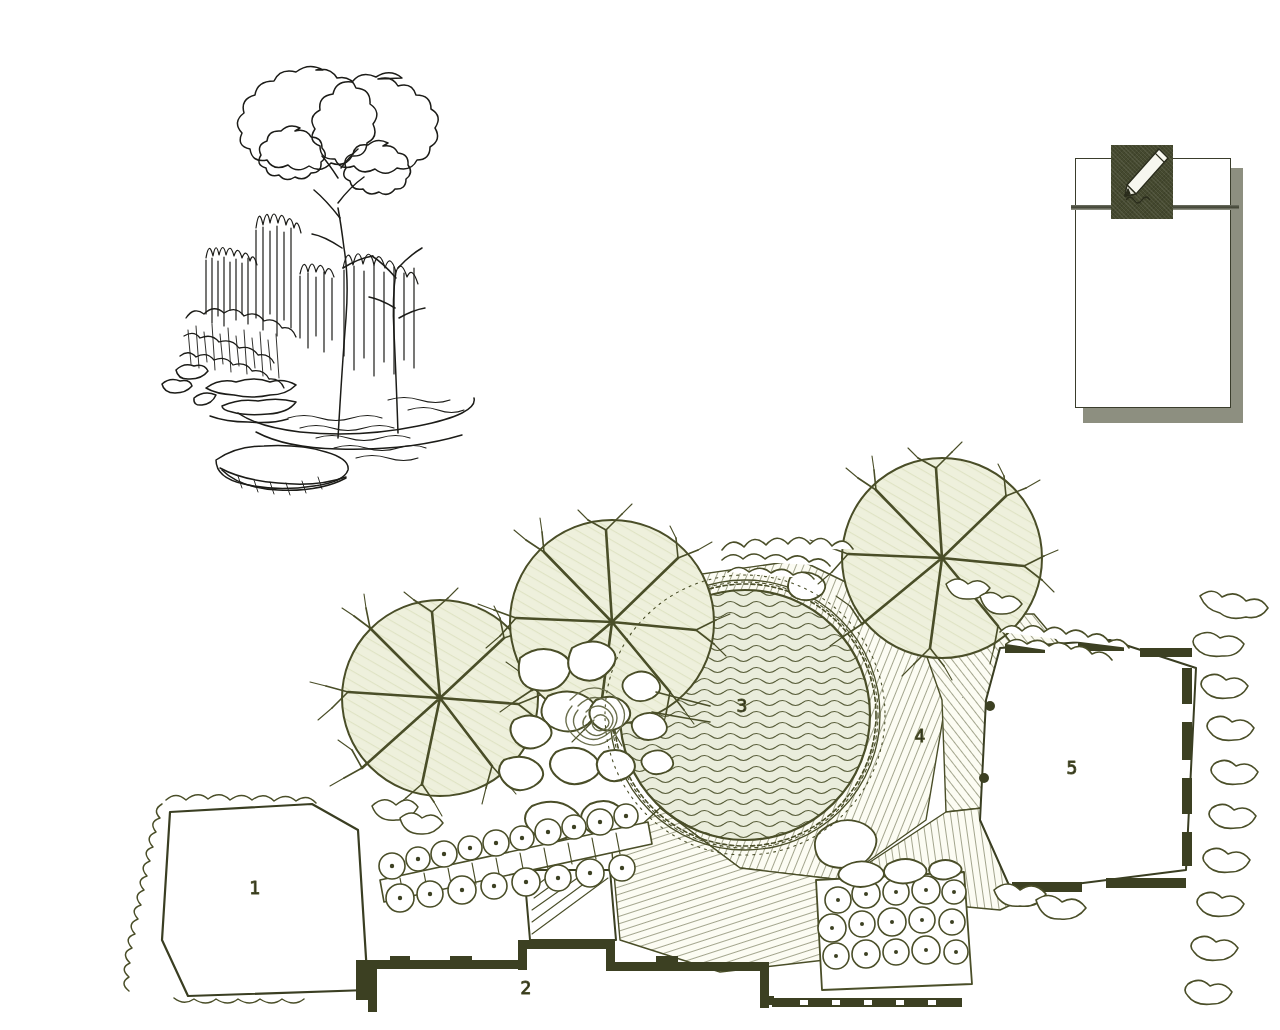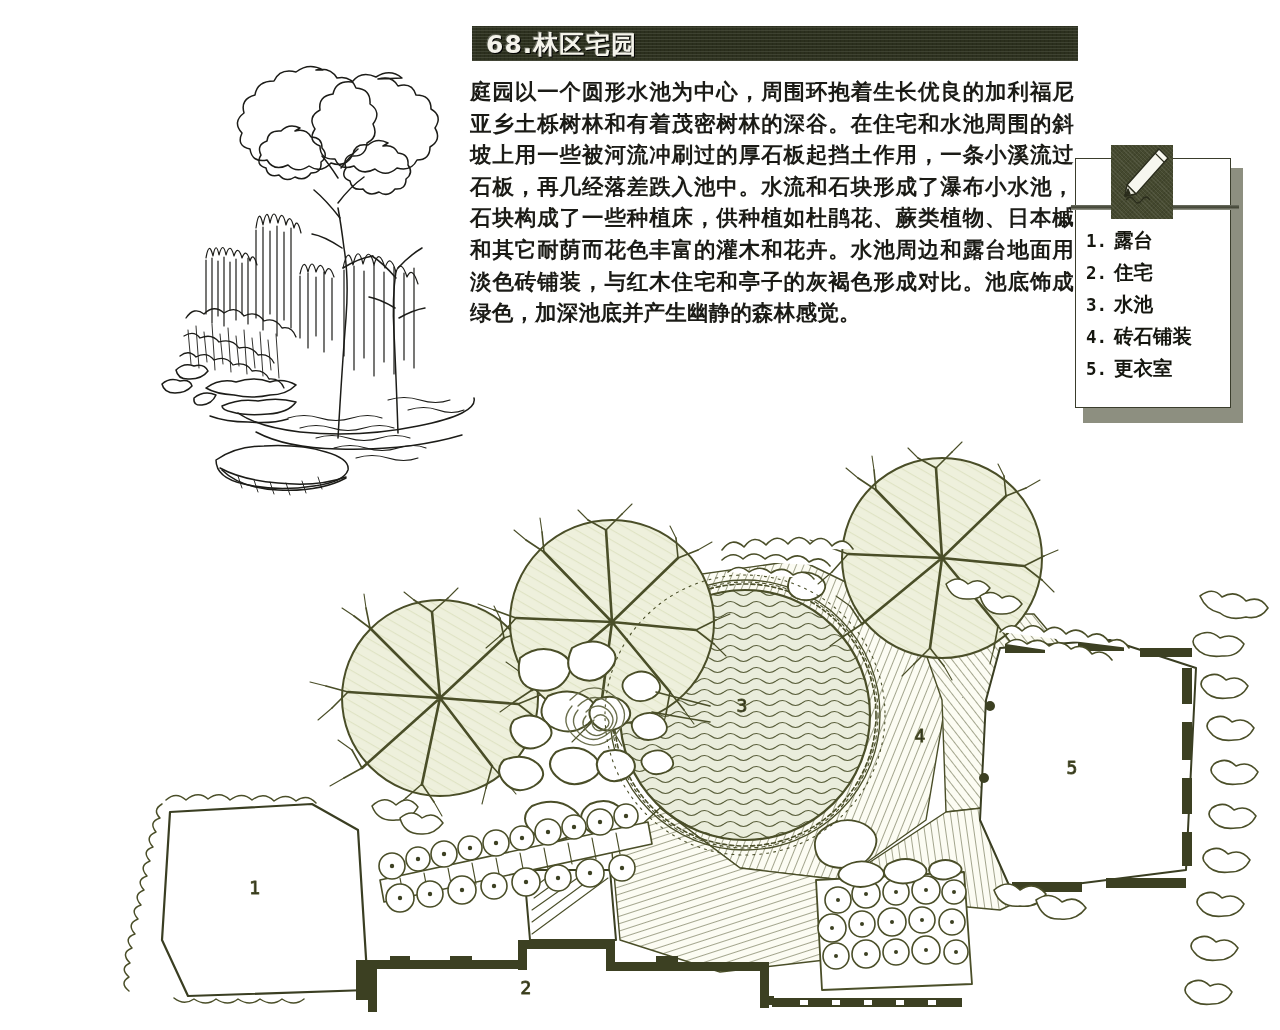--- a/index.html
+++ b/index.html
@@ -598,62 +598,35 @@
       </g>
 
       <text class="plan-label" x="155" y="494" text-anchor="middle">1</text>
       <text class="plan-label" x="426" y="594" text-anchor="middle">2</text>
       <text class="plan-label" x="642" y="312" text-anchor="middle">3</text>
       <text class="plan-label" x="820" y="342" text-anchor="middle">4</text>
       <text class="plan-label" x="972" y="374" text-anchor="middle">5</text>
     </g>
   </svg>
 
-  <div id="title-bar">
-    <div class="tbtex"></div>
-    <div id="title-text">68.林区宅园</div>
-  </div>
-
-  <div id="body-text">庭园以一个圆形水池为中心，周围环抱着生长优良的加利福尼亚乡土栎树林和有着茂密树林的深谷。在住宅和水池周围的斜坡上用一些被河流冲刷过的厚石板起挡土作用，一条小溪流过石板，再几经落差跌入池中。水流和石块形成了瀑布小水池，石块构成了一些种植床，供种植如杜鹃花、蕨类植物、日本槭和其它耐荫而花色丰富的灌木和花卉。水池周边和露台地面用淡色砖铺装，与红木住宅和亭子的灰褐色形成对比。池底饰成绿色，加深池底并产生幽静的森林感觉。</div>
+
 
   <div id="legend">
     <div class="shadow"></div>
     <div class="card">
       <div class="bar"></div>
       <div class="iconbox">
         <div class="tex"></div>
         <svg width="62" height="74" viewBox="0 0 62 74" aria-hidden="true">
           <g stroke="#2a2c1c" stroke-width="1.3" stroke-linejoin="round">
             <polygon points="48,4 57,13 25,49 14,51 16,40" fill="#f7f7ef"></polygon>
             <polyline points="16,40 25,49" fill="none"></polyline>
             <polygon points="14,51 16,40 25,49" fill="#e9e9de"></polygon>
             <polygon points="14,51 19,49 17,44" fill="#2a2c1c"></polygon>
             <line x1="44" y1="8" x2="53" y2="17" stroke-width="1.1"></line>
           </g>
           <path d="M15 55 q4 -6 8 0 q4 6 8 0 q4 -6 8 0" fill="none" stroke="#2a2c1c" stroke-width="1.3"></path>
         </svg>
       </div>
-      <ol>
-        <li>
-          <span class="num">1.</span>
-          <span>露台</span>
-        </li>
-        <li>
-          <span class="num">2.</span>
-          <span>住宅</span>
-        </li>
-        <li>
-          <span class="num">3.</span>
-          <span>水池</span>
-        </li>
-        <li>
-          <span class="num">4.</span>
-          <span>砖石铺装</span>
-        </li>
-        <li>
-          <span class="num">5.</span>
-          <span>更衣室</span>
-        </li>
-      </ol>
     </div>
   </div>
 
 </div>
 
 </body></html>

